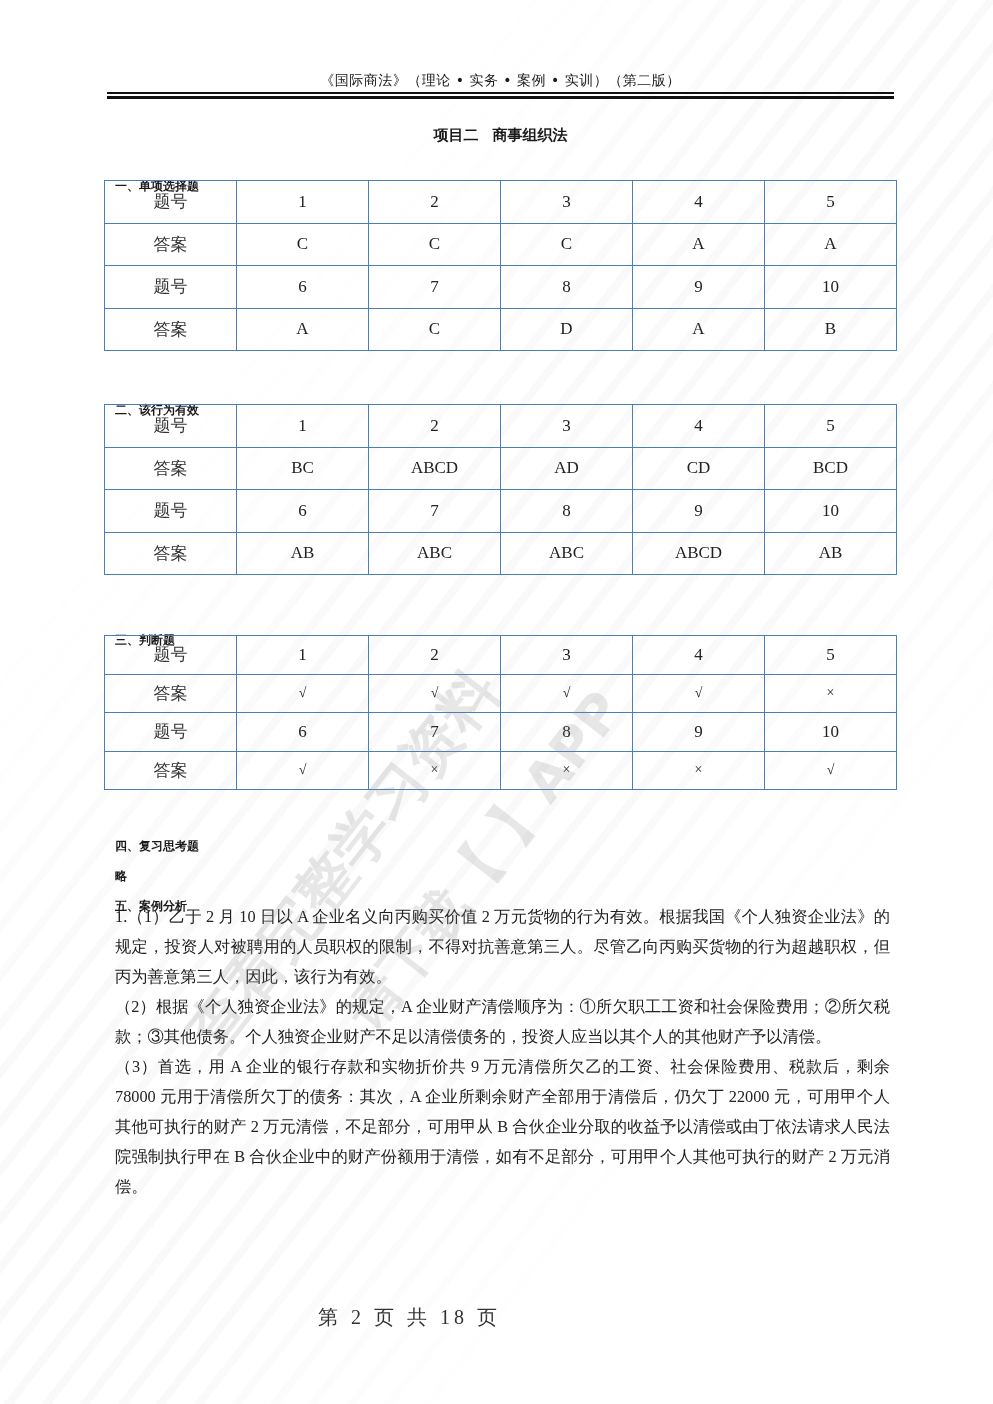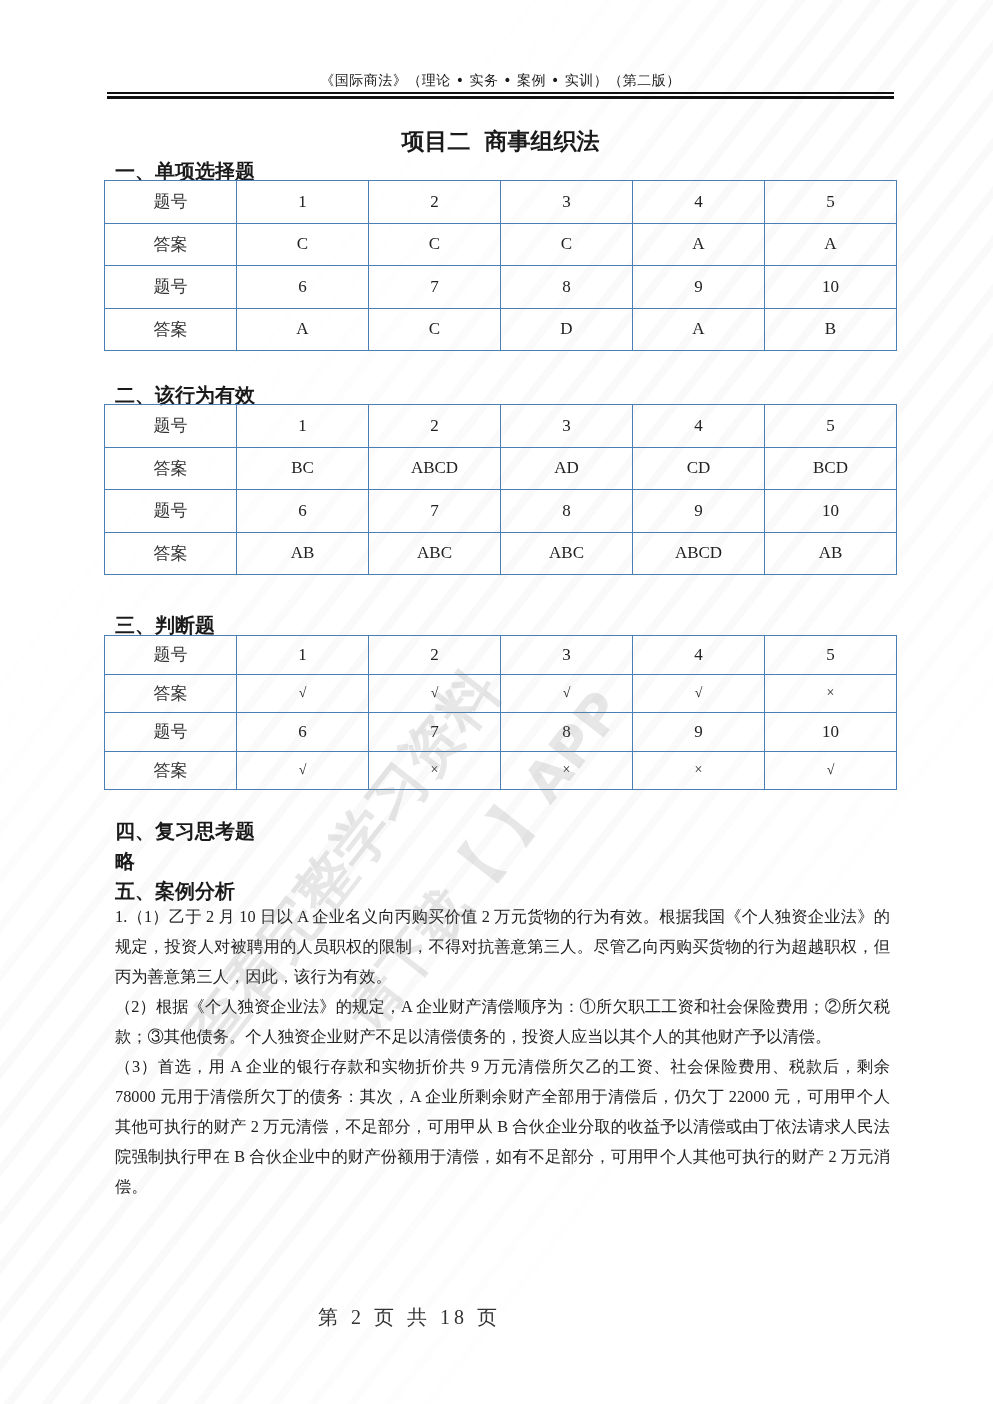--- a/index.html
+++ b/index.html
@@ -9,25 +9,25 @@
     color: #1a1a1a;
   }
   .page-header {
     position: absolute; left: 107px; top: 72px; width: 787px;
     text-align: center; font-size: 14px; font-weight: normal; letter-spacing: 0.5px;
   }
   .rule-thin { position: absolute; left: 107px; top: 92px; width: 787px; height: 2px; background: #111; }
   .rule-thick { position: absolute; left: 107px; top: 96px; width: 787px; height: 3px; background: #111; }
   .title {
     position: absolute; left: 107px; top: 126px; width: 787px;
-    text-align: center; font-size: 23px; font-weight: bold;
+    text-align: center; font-size: 15px; font-weight: bold;
   }
   .title span + span { margin-left: 14px; }
   .sec-heading {
-    position: absolute; left: 115px; font-size: 20px; font-weight: bold;
+    position: absolute; left: 115px; font-size: 12px; font-weight: bold; margin-top: 20px;
   }
   table.ans {
     position: absolute; left: 104px; width: 793px;
     border-collapse: collapse; table-layout: fixed;
     font-family: "Liberation Serif", "DejaVu Serif", serif;
     padding-left: 12px;
   }
   table.ans td {
     border: 1px solid #4a7fb5; text-align: center; font-size: 17px;
     padding: 0; color: #222;

